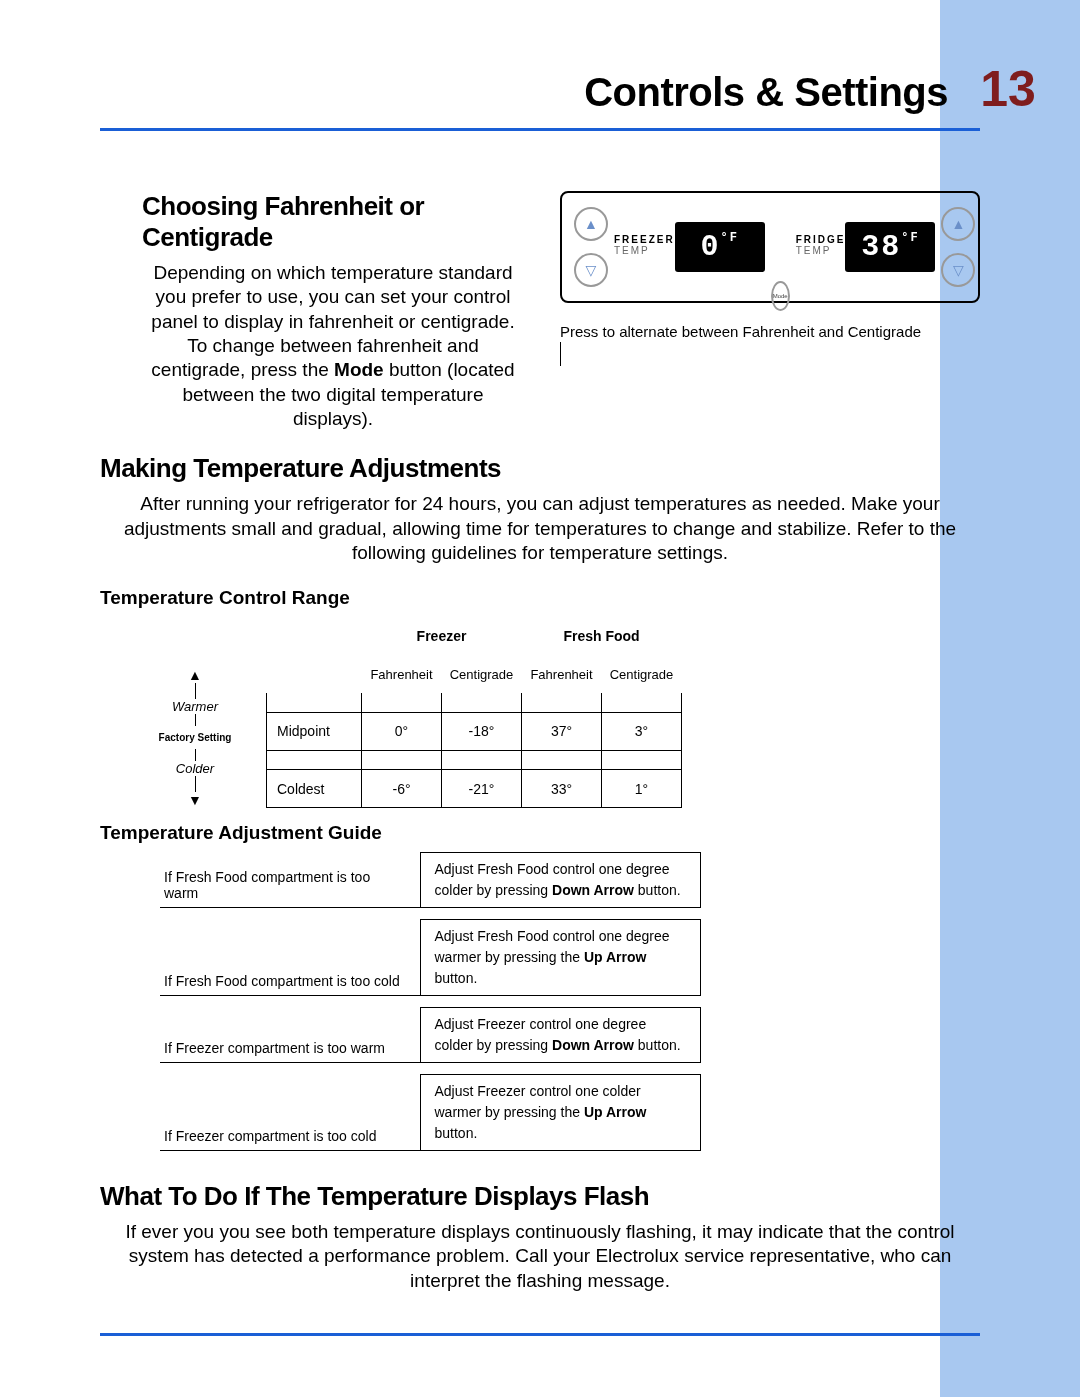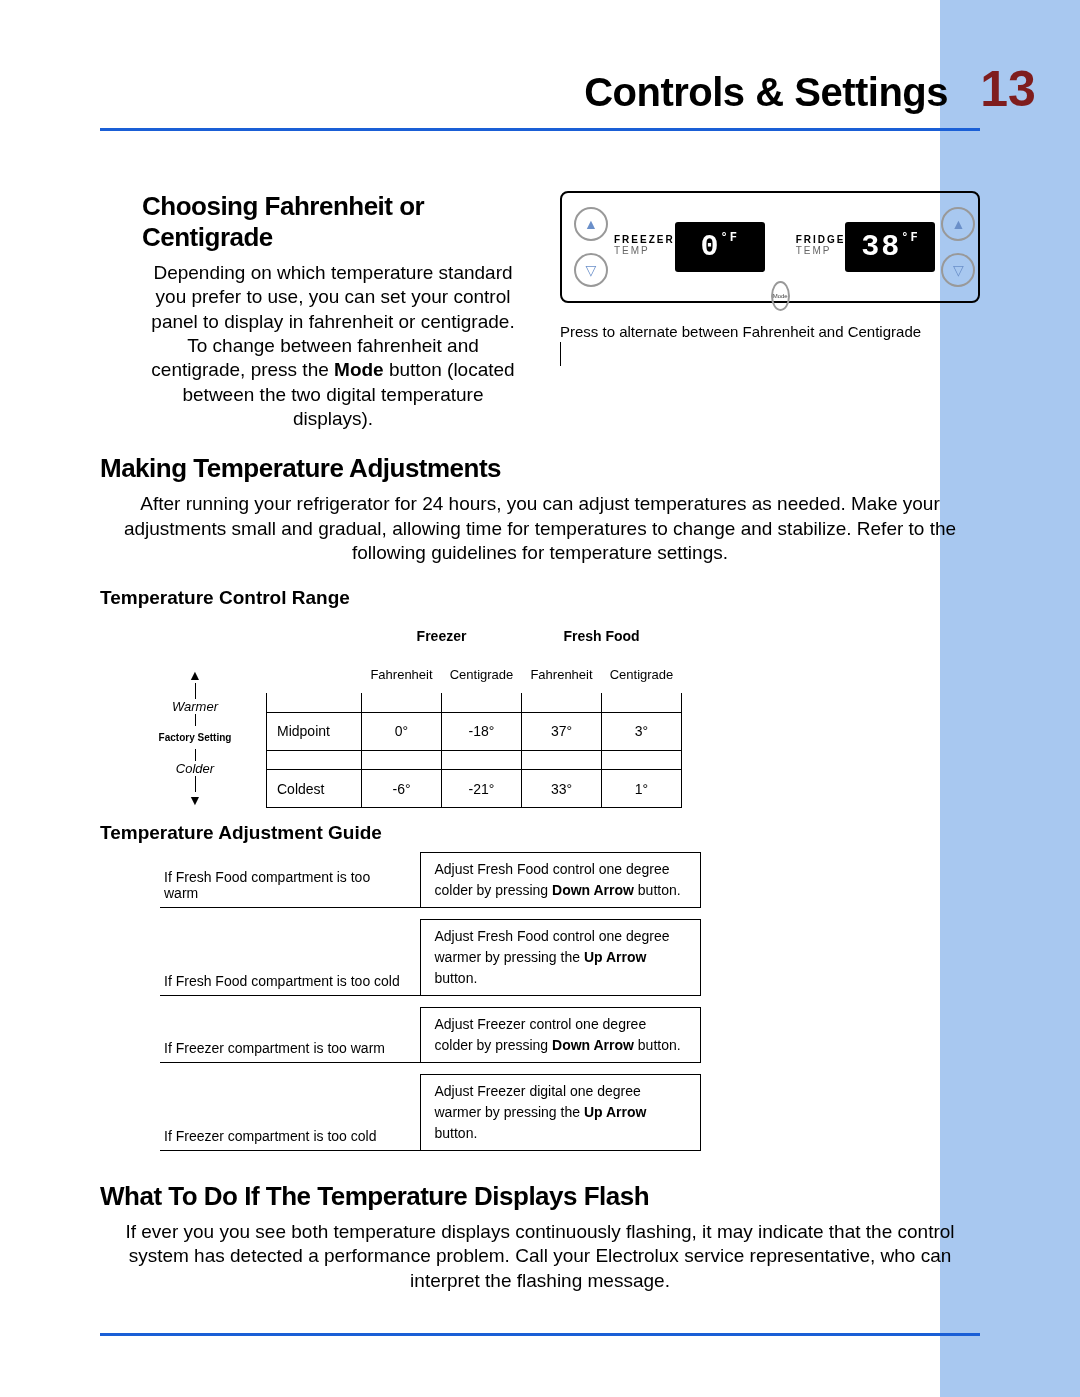--- a/index.html
+++ b/index.html
@@ -320,21 +320,21 @@
       <tr>
         <td class="cond">If Freezer compartment is too warm</td>
         <td class="act"><span>Adjust Freezer control one degree colder by pressing </span><b>Down Arrow</b><span> button.</span></td>
       </tr>
       <tr class="gap">
             <td></td>
             <td></td>
           </tr>
       <tr>
         <td class="cond">If Freezer compartment is too cold</td>
-        <td class="act"><span>Adjust Freezer digital one degree warmer by pressing the </span><b>Up Arrow</b><span> button.</span></td>
+        <td class="act"><span>Adjust Freezer control one colder warmer by pressing the </span><b>Up Arrow</b><span> button.</span></td>
       </tr>
     </tbody>
       </table>
 
     <h2 style="margin-top:30px;">What To Do If The Temperature Displays Flash</h2>
     <p class="para">If ever you you see both temperature displays continuously flashing, it may indicate that the control system has detected a performance problem. Call your Electrolux service representative, who can interpret the flashing message.</p>
   </div>
 
   <hr class="bottom-hr">
 </div>

